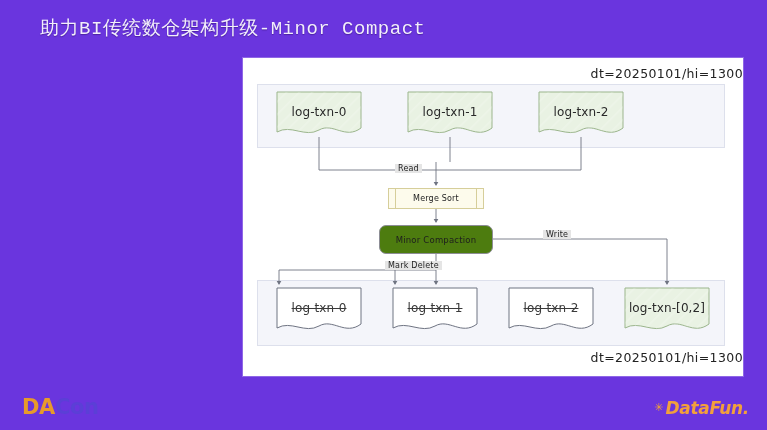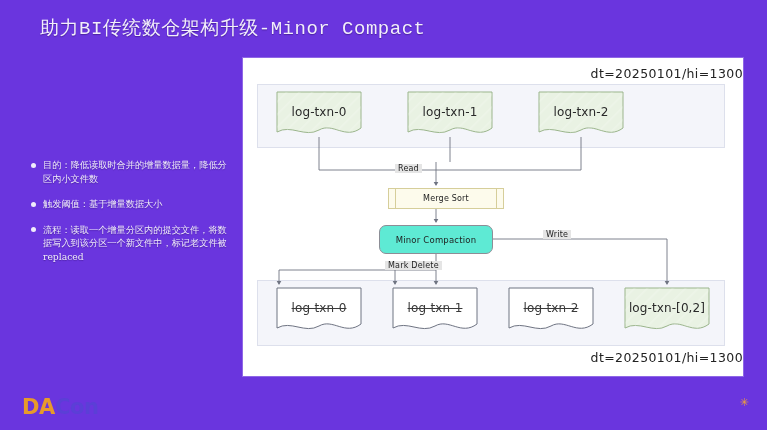--- a/index.html
+++ b/index.html
@@ -145,21 +145,21 @@
   #doc-bot-0 { left: 32px; top: 228px; }
   #doc-bot-1 { left: 148px; top: 228px; }
   #doc-bot-2 { left: 264px; top: 228px; }
   #doc-bot-3 { left: 380px; top: 228px; }
 
   
   #merge-sort {
     position: absolute;
     left: 145px;
     top: 130px;
-    width: 116px;
+    width: 96px;
     height: 21px;
   }
   #merge-sort .ms-body {
     position: absolute;
     inset: 0;
     background: #FDFBEC;
     border: 1px solid #D6CE9A;
   }
   #merge-sort .ms-bar {
     position: absolute;
@@ -181,21 +181,21 @@
     font-family: "DejaVu Sans", sans-serif;
     letter-spacing: 0.2px;
   }
 
   #minor-compaction {
     position: absolute;
     left: 136px;
     top: 167px;
     width: 112px;
     height: 27px;
-    background: #5eead4;
+    background: #4d7c0f;
     border: 1px solid #8D8D96;
     border-radius: 7px;
     display: flex;
     align-items: center;
     justify-content: center;
     font-size: 8.5px;
     color: #1E1E1E;
     font-family: "DejaVu Sans", sans-serif;
     letter-spacing: 0.2px;
   }
@@ -251,25 +251,20 @@
     letter-spacing: -0.3px;
   }
 </style>
 </head>
 <body>
 
 <div id="slide">
 
   <div id="title">助力BI传统数仓架构升级-Minor Compact</div>
 
-  <div id="bullets">
-    <div class="bullet">目的：降低读取时合并的增量数据量，降低分区内小文件数</div>
-    <div class="bullet">触发阈值：基于增量数据大小</div>
-    <div class="bullet">流程：读取一个增量分区内的提交文件，将数据写入到该分区一个新文件中，标记老文件被replaced</div>
-  </div>
 
   <div id="panel">
 
     <div class="part-label" id="label-top">dt=20250101/hi=1300</div>
     <div class="part-label" id="label-bottom">dt=20250101/hi=1300</div>
 
     <div class="part-band" id="band-top"></div>
     <div class="part-band" id="band-bottom"></div>
 
     <svg id="diagram" viewBox="0 0 500 318">
@@ -371,15 +366,16 @@
     </div>
 
   </div>
 
   <div id="footer-left">
     <span class="da">DA</span><span class="con">Con</span>
   </div>
 
   <div id="footer-right">
     <span class="mark">✳</span>
+    <span class="fun">DataFun.</span>
   </div>
 
 </div>
 
 </body></html>

